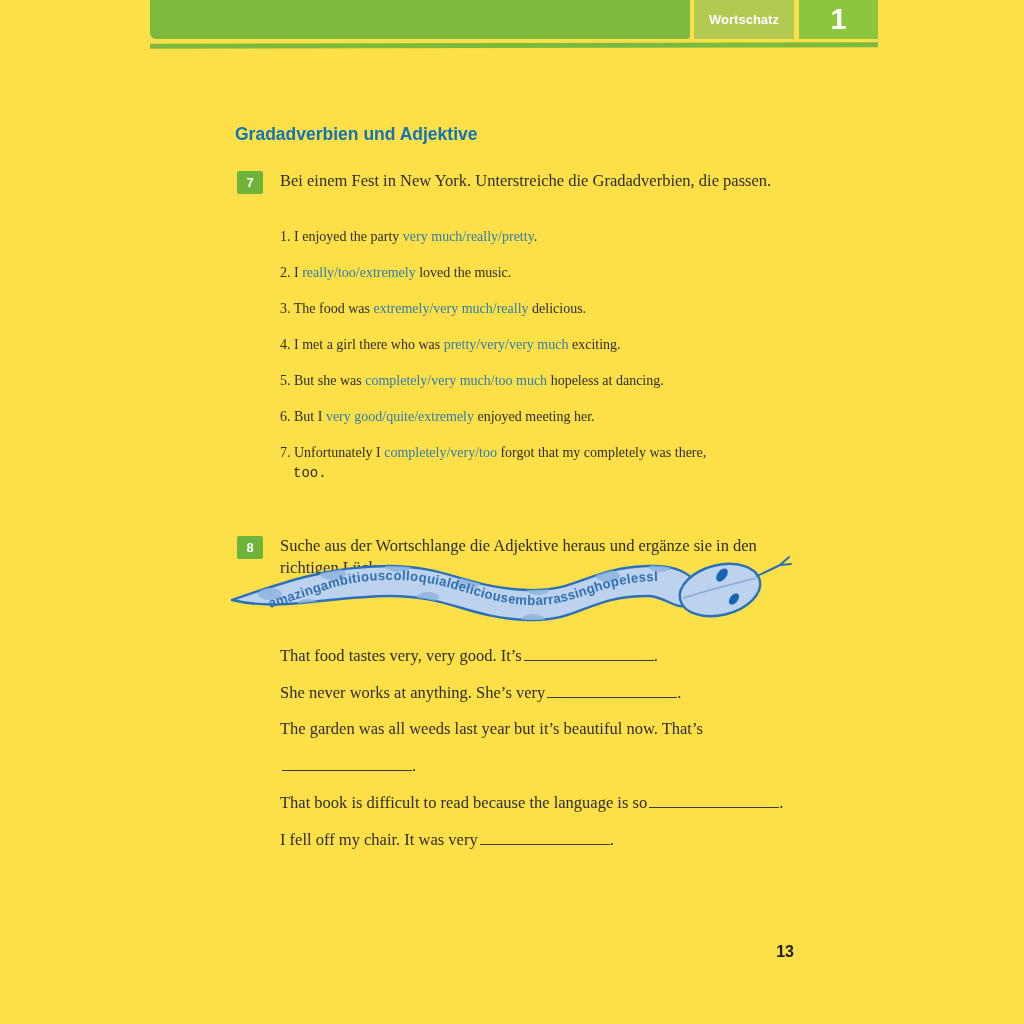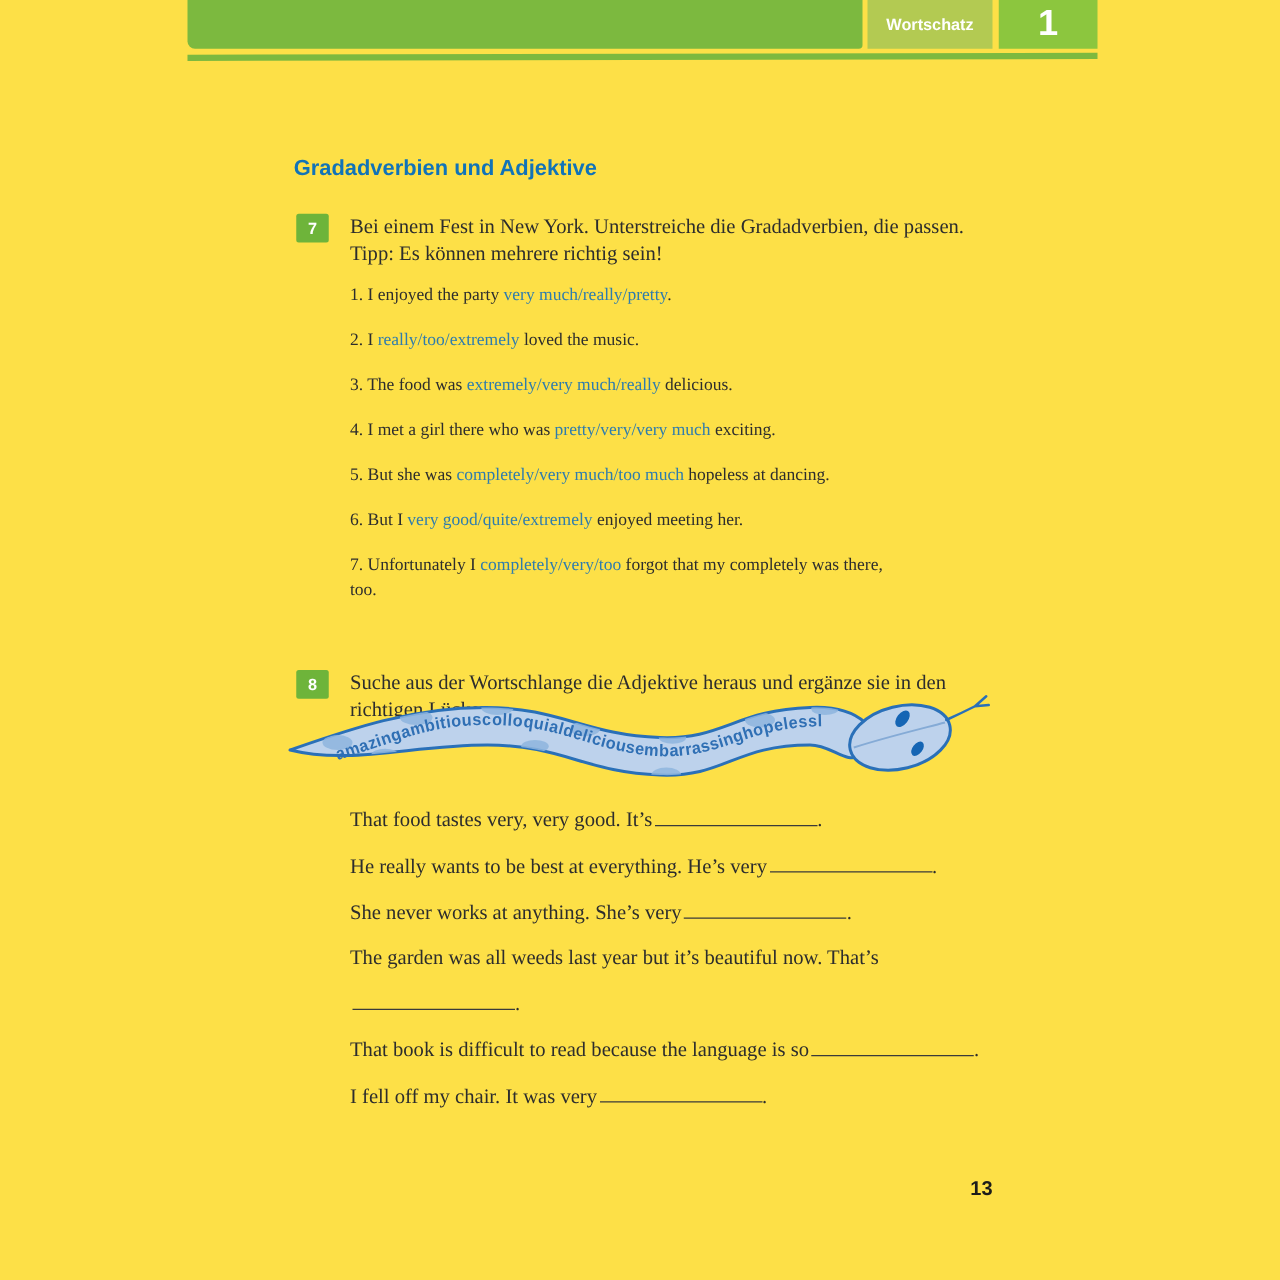--- a/index.html
+++ b/index.html
@@ -48,21 +48,21 @@
   #badge-7{left:237px;top:171px;}
   #badge-8{left:237px;top:536px;}
   
   .instruction{position:absolute;left:280px;width:600px;font-size:16.5px;line-height:22px;}
   #ex7-instruction{top:170px;}
   #ex8-instruction{top:535px;}
   
   #ex7-sentences{position:absolute;left:280px;top:227px;width:580px;}
   .sentence{line-height:20px;margin-bottom:16px;font-size:14px;white-space:nowrap;}
   .sentence .options{color:var(--options-blue);}
-  .sentence .wrap-line{white-space:nowrap;}
+  .sentence .wrap-line{margin-left:13px;white-space:nowrap;font-family:Liberation Mono, monospace;}
   
   #snake-svg{position:absolute;left:228px;top:554px;}
   #snake-svg text{
     font-family:"Liberation Sans","DejaVu Sans",sans-serif;font-weight:bold;font-size:13.5px;
     fill:var(--snake-text);letter-spacing:0.4px;
   }
   
   #gap-sentences{position:absolute;left:280px;top:645px;width:580px;}
   .gap-line{line-height:20px;margin-bottom:16px;font-size:16.5px;white-space:nowrap;}
   .gap-line .second-row{margin-top:16px;line-height:20px;}
@@ -90,21 +90,20 @@
   </div>
   <div class="bar-line"></div>
 
   <div class="section-title">Gradadverbien und Adjektive</div>
 
   <div id="badge-7" class="badge">
     <span>7</span>
   </div>
   <div id="ex7-instruction" class="instruction">
       <div>Bei einem Fest in New York. Unterstreiche die Gradadverbien, die passen.</div>
-      <div>Tipp: Es können mehrere richtig sein!</div>
     </div>
   <div id="ex7-sentences">
       <div class="sentence"><span class="pre">1. I enjoyed the party </span><span class="options">very much/really/pretty</span><span class="post">.</span></div>
       <div class="sentence"><span class="pre">2. I </span><span class="options">really/too/extremely</span><span class="post"> loved the music.</span></div>
       <div class="sentence"><span class="pre">3. The food was </span><span class="options">extremely/very much/really</span><span class="post"> delicious.</span></div>
       <div class="sentence"><span class="pre">4. I met a girl there who was </span><span class="options">pretty/very/very much</span><span class="post"> exciting.</span></div>
       <div class="sentence"><span class="pre">5. But she was </span><span class="options">completely/very much/too much</span><span class="post"> hopeless at dancing.</span></div>
       <div class="sentence"><span class="pre">6. But I </span><span class="options">very good/quite/extremely</span><span class="post"> enjoyed meeting her.</span></div>
       <div class="sentence"><span class="pre">7. Unfortunately I </span><span class="options">completely/very/too</span><span class="post"> forgot that my completely was there,</span><div class="wrap-line">too.</div></div>
     </div>
@@ -148,21 +147,20 @@
     <path d="M529,22 C 540,17 546,14 552,11 M552,11 L 561,3 M552,11 L 563,10" style="fill:none;stroke:var(--snake-stroke);stroke-width:2;stroke-linecap:round;"></path>
 
     <path id="snaketextpath" d="M42,54 C 95,38 115,25 168,26 C 226,27 248,49 302,51 C 352,52 368,28 430,27" fill="none"></path>
     <text>
       <textPath href="#snaketextpath" textLength="420" lengthAdjust="spacingAndGlyphs">amazingambitiouscolloquialdeliciousembarrassinghopelesslazy</textPath>
     </text>
   </svg>
 
   <div id="gap-sentences">
       <div class="gap-line"><span>That food tastes very, very good. It’s</span><span class="answer-blank"></span><span>.</span></div>
-      <div class="gap-line"><span>He really wants to be best at everything. He’s very</span><span class="answer-blank"></span><span>.</span></div>
       <div class="gap-line"><span>She never works at anything. She’s very</span><span class="answer-blank"></span><span>.</span></div>
       <div class="gap-line"><span>The garden was all weeds last year but it’s beautiful now. That’s</span><div class="second-row"><span class="answer-blank"></span><span>.</span></div></div>
       <div class="gap-line"><span>That book is difficult to read because the language is so</span><span class="answer-blank"></span><span>.</span></div>
       <div class="gap-line"><span>I fell off my chair. It was very</span><span class="answer-blank"></span><span>.</span></div>
     </div>
 
   <div class="page-number">13</div>
 
 </div>
 

